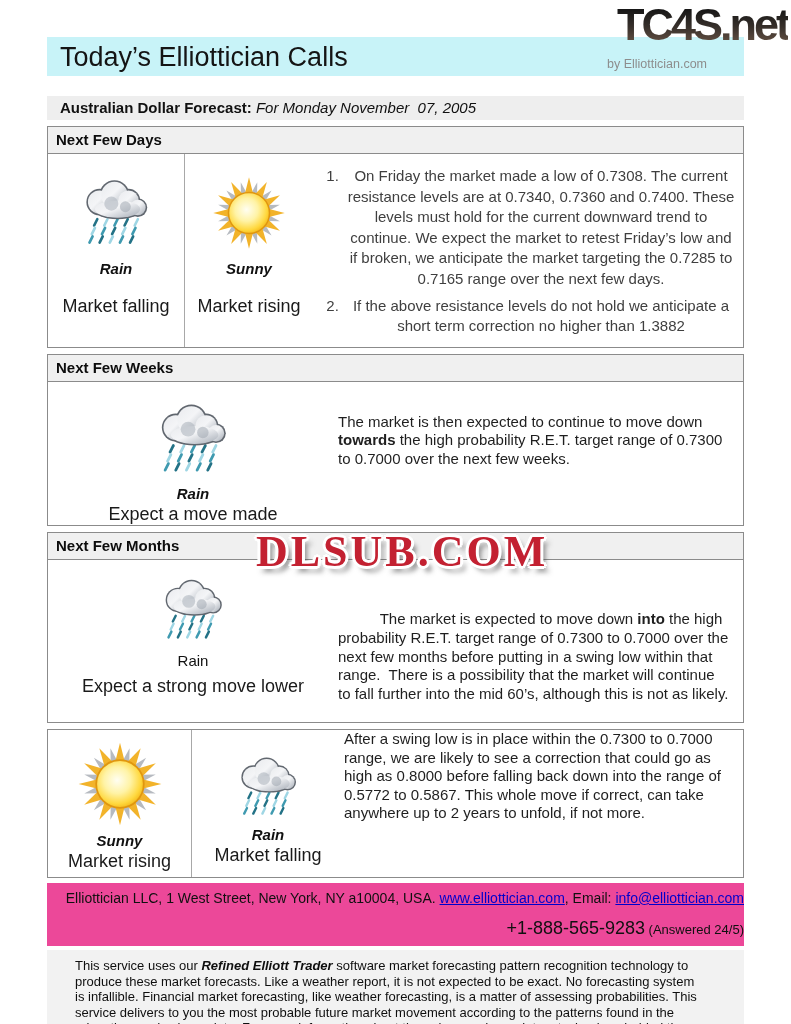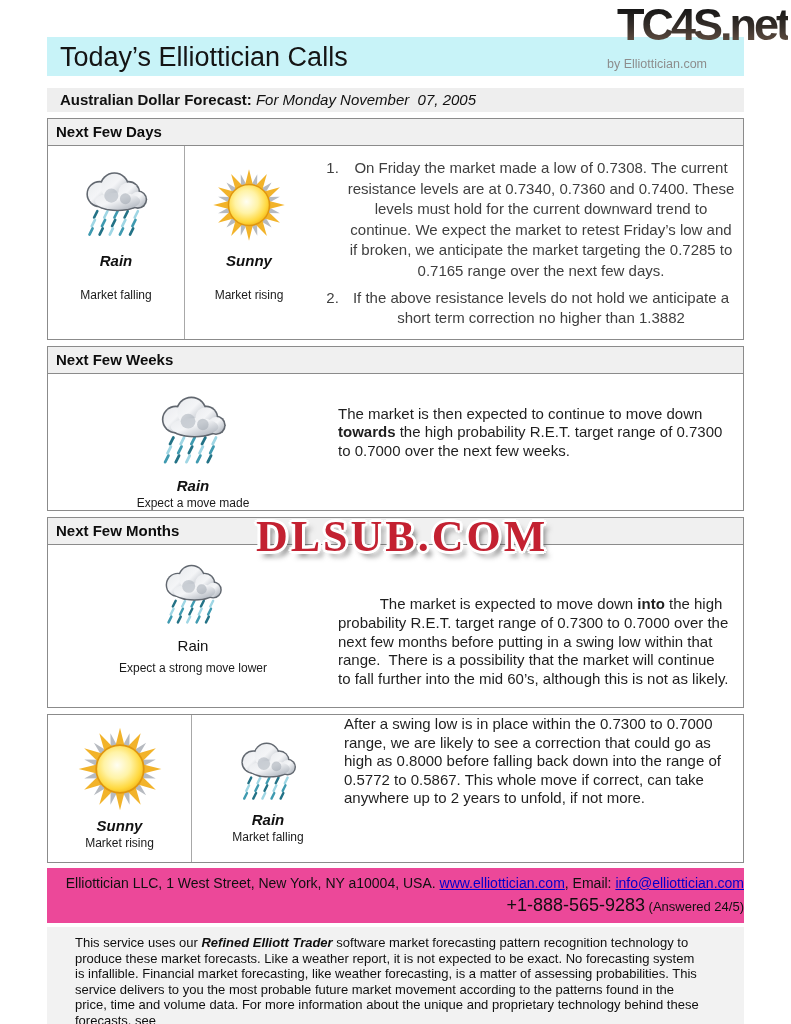--- a/index.html
+++ b/index.html
@@ -12,34 +12,34 @@
   @supports (-webkit-background-clip:text){
     .logo{background:linear-gradient(180deg,#161616 15%,#37302b 55%,#6e5748 100%);-webkit-background-clip:text;background-clip:text;color:transparent;}
   }
 
   
   .titleband{position:relative;height:39px;background:#c8f3f8;}
   .titleband h1{margin:0;padding-left:13px;font-size:27px;font-weight:normal;line-height:40px;color:#141414;}
   .byline{position:absolute;right:37px;bottom:5px;font-size:12.5px;color:#8d8d8d;}
 
   
-  .subheader{margin-top:12px;background:#eeeeee;padding:3px 0 4px 13px;font-size:15px;color:#111;}
+  .subheader{margin-top:20px;background:#eeeeee;padding:3px 0 4px 13px;font-size:15px;color:#111;}
   .subheader .lbl{font-weight:bold;}
   .subheader .date{font-style:italic;white-space:pre-wrap;}
 
   
   .sec{border:1px solid #8b8b8b;margin-top:6px;position:relative;}
   .sec-h{background:#f0f0f0;border-bottom:1px solid #8b8b8b;font-weight:bold;font-size:15px;color:#0d0d0d;padding:4px 8px 5px 8px;}
   .sec-b{display:flex;background:#fff;}
 
   .cell{display:flex;flex-direction:column;align-items:center;}
   .divr{border-right:1px solid #a8a8a8;}
   .wlabel{font-weight:bold;font-style:italic;font-size:15px;color:#111;}
   .wlabel.plain{font-weight:normal;font-style:normal;}
-  .wcap{font-size:12px;color:#1a1a1a;}
+  .wcap{font-size:18px;color:#1a1a1a;}
   .wicon{display:block;}
   .wicon svg{width:100%;height:100%;display:block;}
 
   
   .s1-b{min-height:182px;}
   .s1-c1{width:136px;padding-top:18px;}
   .s1-c2{width:128px;padding-top:18px;}
   .s1 .iconbox{height:82px;display:flex;align-items:center;justify-content:center;}
   .s1 .wlabel{margin-top:6px;}
   .s1 .wcap{margin-top:19px;}
@@ -68,21 +68,21 @@
   .s4-b{min-height:147px;}
   .s4-c1{width:143px;padding-top:10px;}
   .s4-c2{width:152px;padding-top:22px;}
   .s4 .wlabel{margin-top:4px;}
   .s4 .wcap{margin-top:2px;}
   .s4 .flowtext{}
 
   
   .contact{margin-top:5px;background:#ec4899;text-align:right;padding:7px 0 7px 0;color:#101010;}
   .contact .line1{font-size:14px;}
-  .contact .line2{margin-top:4px;padding-left:40px;}
+  .contact .line2{margin-top:12px;padding-left:40px;}
   .contact .phone{font-size:18px;}
   .contact .note{font-size:13px;}
   .lnk{color:#0000cc;text-decoration:underline;cursor:pointer;}
 
   
   .disclaimer{margin-top:4px;background:#f2f2f2;padding:8px 38px 9px 28px;font-size:13px;line-height:15.6px;color:#0f0f0f;}
   .bold-ital{font-weight:bold;font-style:italic;}
 </style>
 </head>
 <body>

